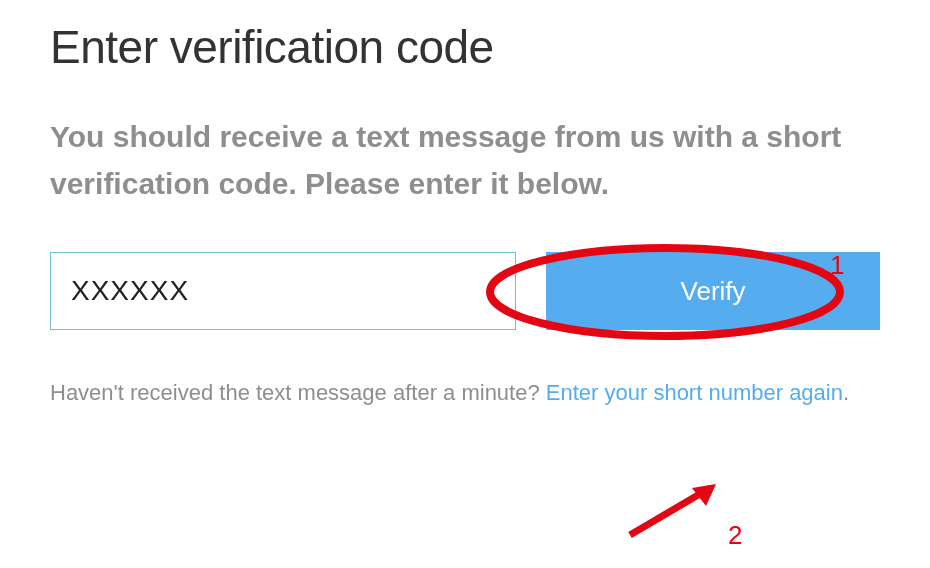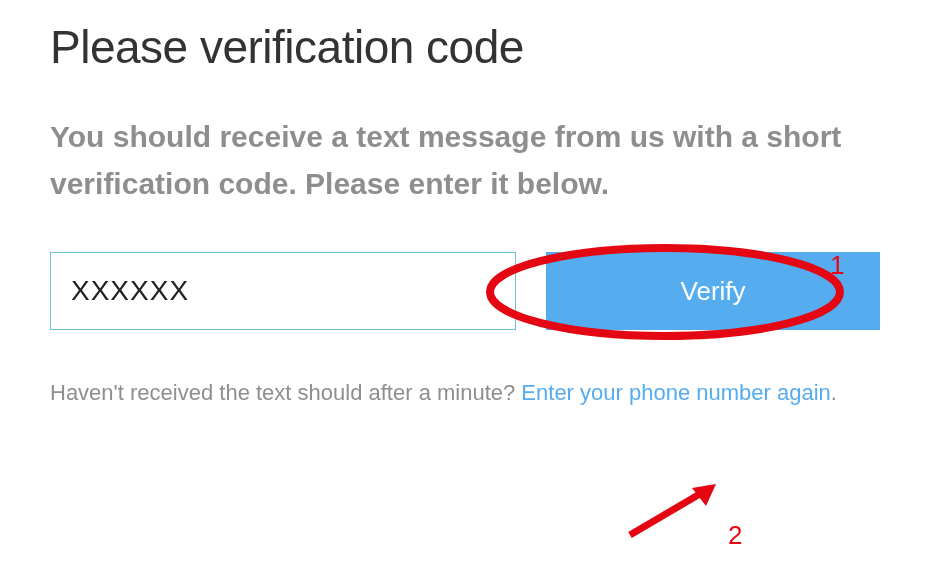--- a/index.html
+++ b/index.html
@@ -92,35 +92,35 @@
       top: 520px;
       color: #e40613;
       font-size: 26px;
       font-weight: normal;
       pointer-events: none;
     }
   </style>
 </head>
 <body>
 
-<h1 class="heading">Please verification code</h1>
+<h1 class="heading">Enter verification code</h1>
 
 <p class="description">You should receive a text message from us with a short verification code. Please enter it below.</p>
 
 <div class="input-row">
   <input type="text" class="code-input" value="XXXXXX" style="">
   <button class="verify-button">Verify</button>
 
   <svg class="annotation-ellipse" viewBox="0 0 370 104">
     <ellipse cx="185" cy="52" rx="175" ry="44" fill="none" stroke="#e40613" stroke-width="8"></ellipse>
   </svg>
 </div>
 
 <p class="footer-text">
-  <span>Haven't received the text should after a minute? </span><span class="footer-link">Enter your phone number again</span><span>.</span>
+  <span>Haven't received the text message after a minute? </span><span class="footer-link">Enter your short number again</span><span>.</span>
 </p>
 
 <div class="annotation-num1">1</div>
 
 <svg class="annotation-arrow" width="110" height="60" viewBox="0 0 110 60">
   <line x1="10" y1="55" x2="90" y2="8" stroke="#e40613" stroke-width="7"></line>
   <polygon points="96,4 72,8 86,26" fill="#e40613"></polygon>
 </svg>
 
 <div class="annotation-num2">2</div>

